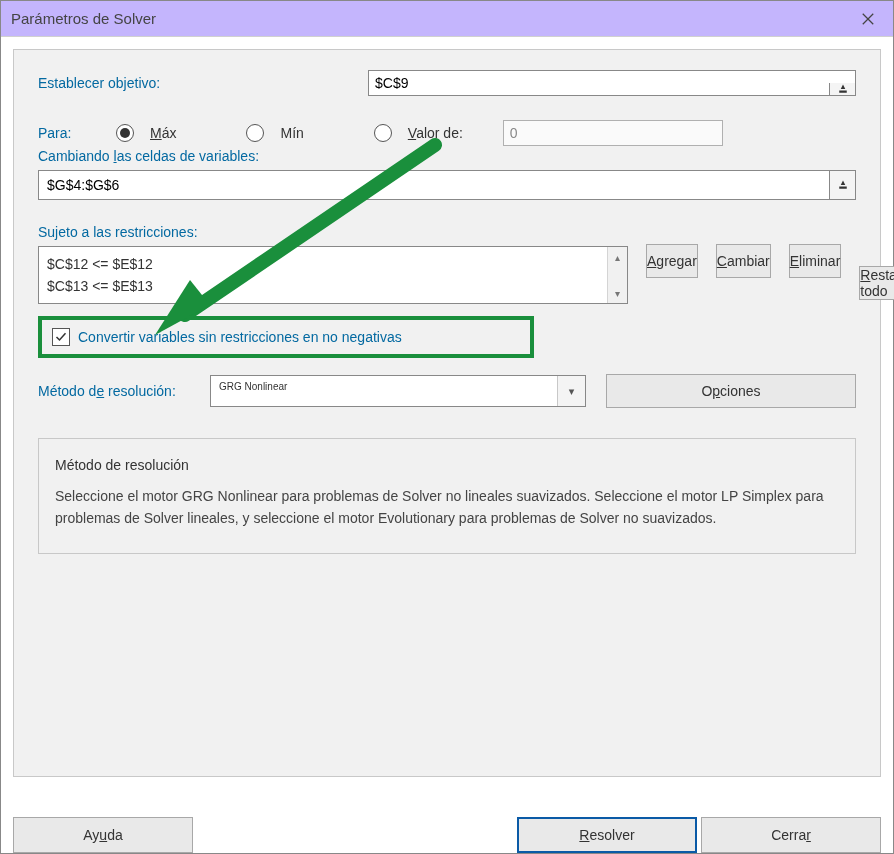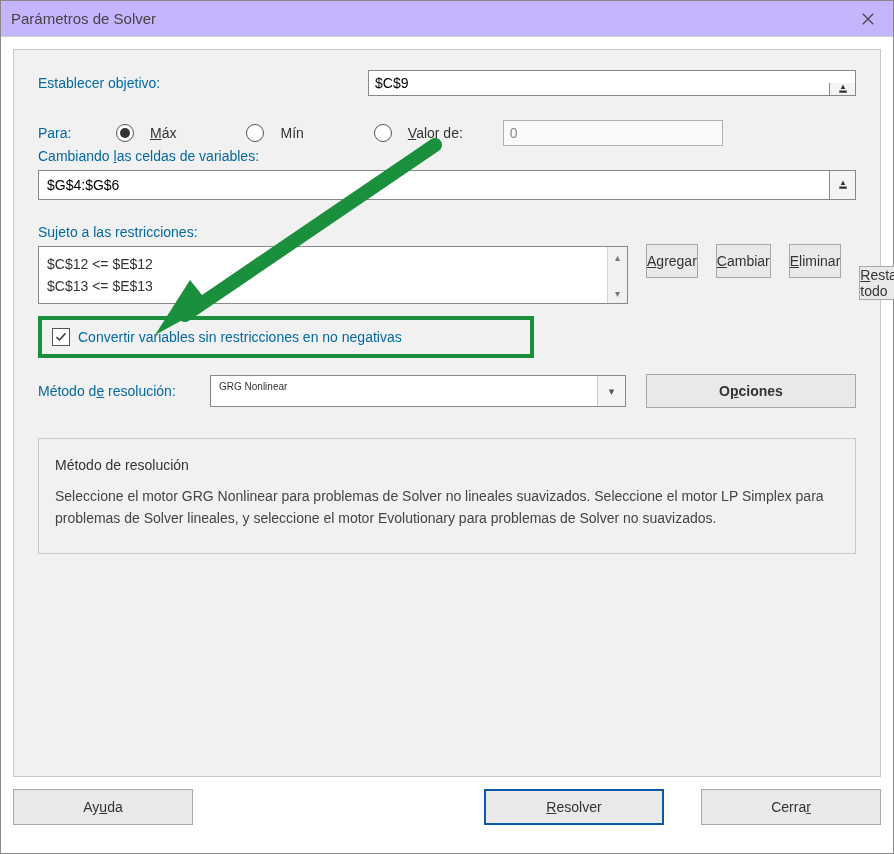--- a/index.html
+++ b/index.html
@@ -219,36 +219,36 @@
   }
   .select .sel-text {
     flex: 1; padding: 5px 8px; font-size: 10px;
   }
   .select .sel-arrow {
     width: 28px; border-left: 1px solid #c8c8c8;
     background: #f4f4f4;
     display: flex; align-items: center; justify-content: center;
     font-size: 11px; color: #555; cursor: pointer;
   }
-  .opts-btn { width: 210px; margin-left: 8px; font-weight: bold; }
+  .opts-btn { width: 250px; margin-left: 8px; }
 
   .method-desc {
     margin-top: 30px;
     border: 1px solid #c8c8c8;
     padding: 18px 16px 24px 16px;
   }
   .method-desc .heading { font-size: 14px; color: #333; margin-bottom: 12px; }
   .method-desc .body { font-size: 14px; color: #444; line-height: 22px; }
 
   .footer {
     height: 64px;
     display: flex;
-    align-items: flex-start;
+    align-items: flex-end;
     padding: 0 12px;
-    gap: 37px;
+    gap: 4px;
     background: #fff;
   }
   .footer .btn { width: 180px; height: 36px; }
   .footer .spacer { flex: 1; }
   .btn.primary { border: 2px solid #0a5aa6; }
 
 </style>
 </head>
 <body>
 

